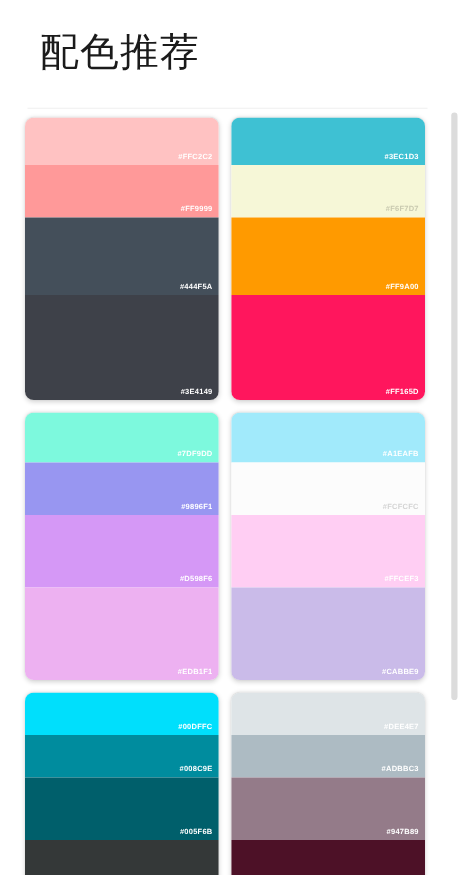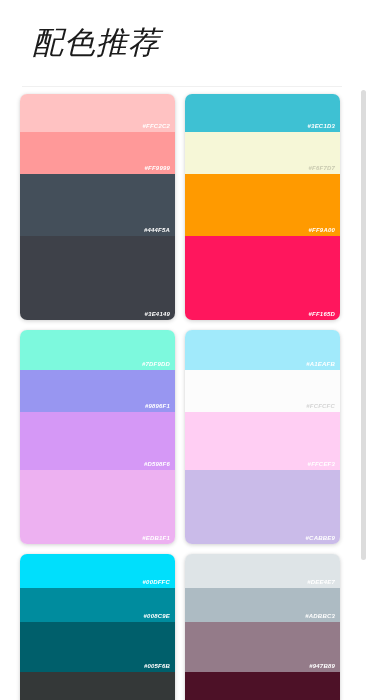--- a/index.html
+++ b/index.html
@@ -1,15 +1,15 @@
 <!DOCTYPE html>
 <html><head>
 <meta charset="utf-8">
 <style>
-  * { margin: 0; padding: 0; box-sizing: border-box; font-style: italic; }
+  * { margin: 0; padding: 0; box-sizing: border-box; }
 
   html, body {
     width: 370px;
     height: 700px;
     overflow: hidden;
   }
 
   body {
     background: #ffffff;
     font-family: "Liberation Sans", "DejaVu Sans", sans-serif;

